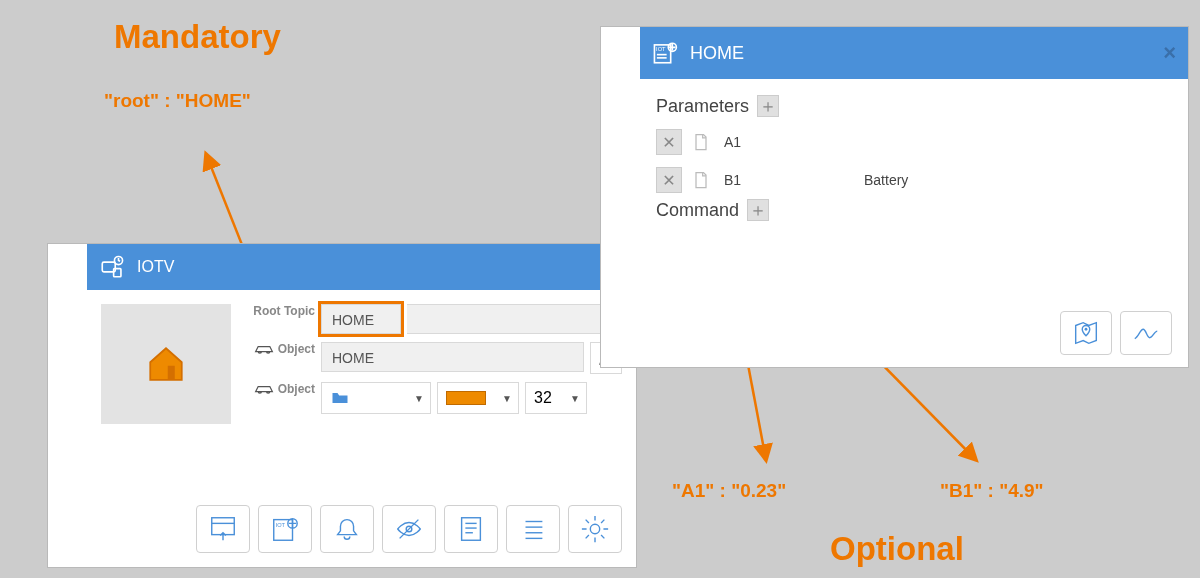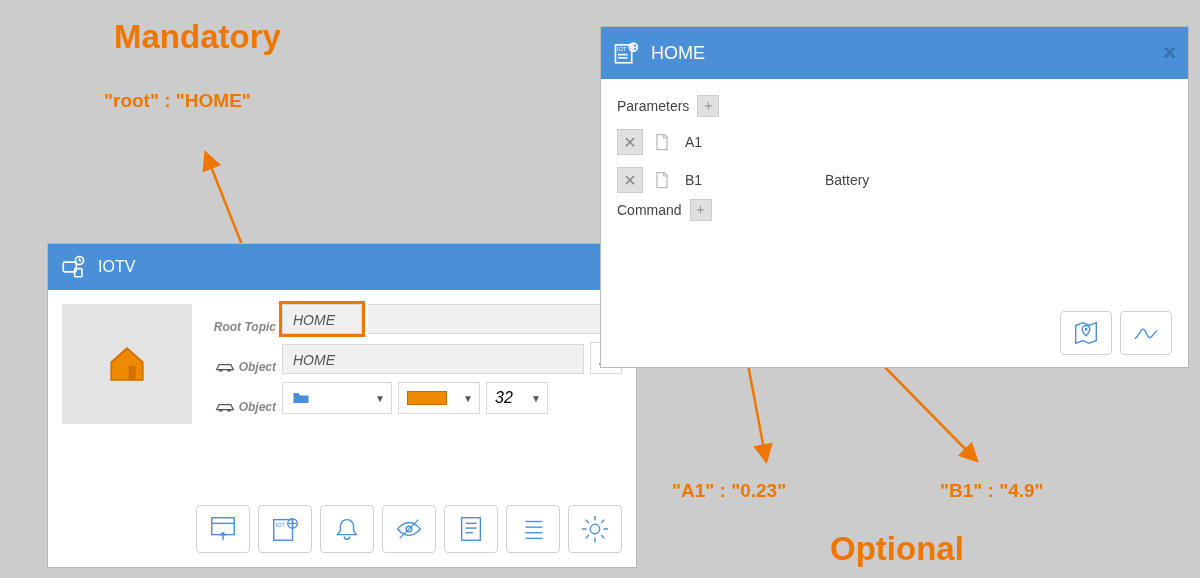--- a/index.html
+++ b/index.html
@@ -23,20 +23,21 @@
   .anno-title { font-size: 33px; }
   .anno-text  { font-size: 19px; }
 
   
   .panel {
     position: absolute;
     background: #ffffff;
     border: 1px solid #b9b9b9;
     display: flex;
     flex-direction: column;
+    padding-left: 39px;
   }
   .panel-header {
     background: #4a90d9;
     color: #ffffff;
     display: flex;
     align-items: center;
     padding: 0 12px;
     font-size: 16px;
   }
   .panel-close {
@@ -66,21 +67,21 @@
   .thumb {
     width: 130px;
     height: 120px;
     background: #e3e3e3;
     display: flex;
     align-items: center;
     justify-content: center;
   }
 
   .form { flex: 1; display: flex; flex-direction: column; gap: 8px; }
-  .row { display: flex; align-items: flex-end; gap: 6px; font-style: italic; }
+  .row { display: flex; align-items: flex-start; gap: 6px; }
 
   .lbl {
     width: 70px;
     font-size: 12px;
     color: #888;
     font-weight: bold;
     display:flex;
     align-items:center;
     gap:4px;
     justify-content:flex-end;
@@ -141,21 +142,21 @@
     cursor: pointer;
   }
   .tbtn svg { width: 30px; height: 30px; stroke:#4a90d9; fill:none; stroke-width:1.5; }
 
   
   #homep { left: 600px; top: 26px; width: 589px; height: 342px; }
   #homep .panel-header { height: 52px; font-size: 18px; }
   #homep .body { padding: 12px 16px; flex:1; display:flex; flex-direction:column; }
 
   .section-title {
-    font-size: 14px;
+    font-size: 18px;
     color: #444;
     display:flex;
     align-items:center;
     gap:8px;
     margin: 4px 0 6px 0;
   }
   .plusbtn {
     width: 22px; height: 22px;
     background: #e0e0e0;
     display:flex; align-items:center; justify-content:center;

